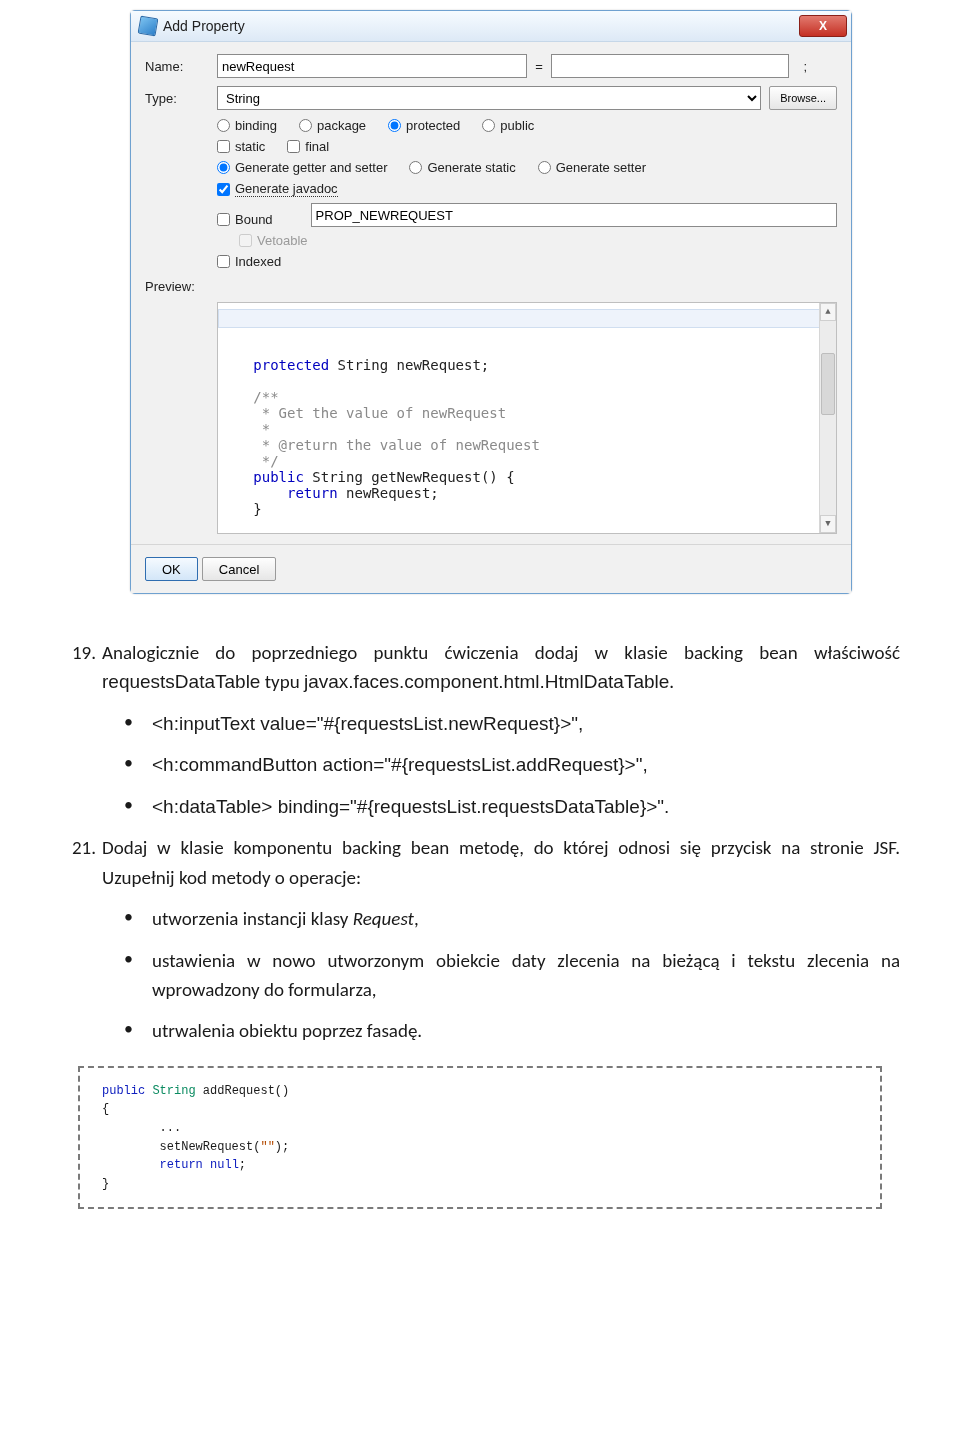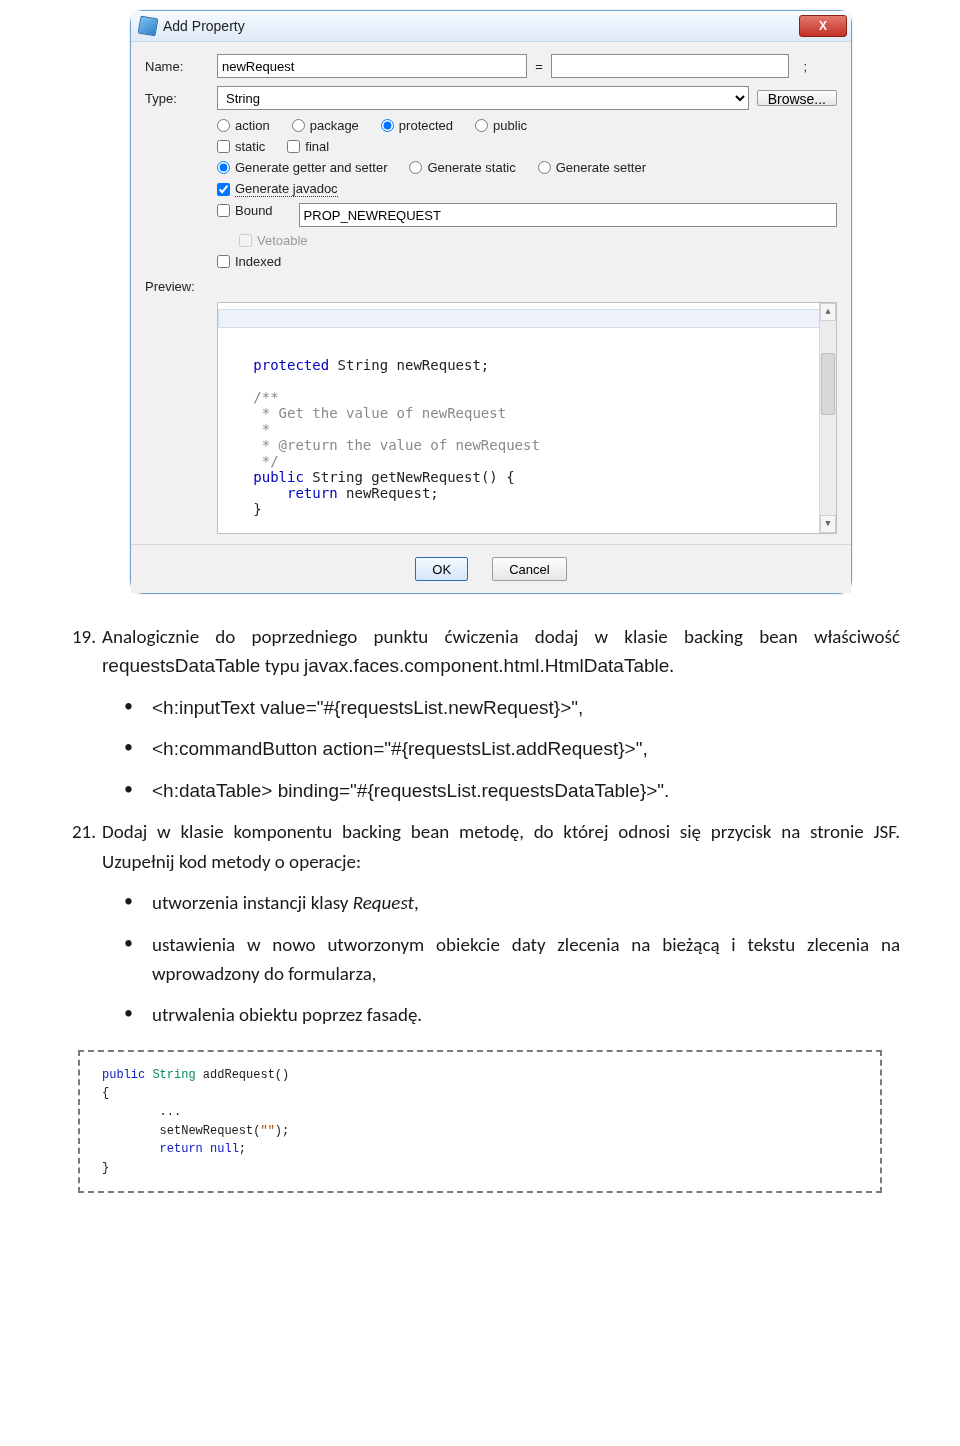--- a/index.html
+++ b/index.html
@@ -14,23 +14,23 @@
     margin:0;
     background:#fff;
     font-family:"Segoe UI", Tahoma, Arial, sans-serif;
     font-size:17px;
     color:#222;
     width:960px;
   }
   
   .window{
     width:720px;
-    margin:10px 0 28px 130px;
+    margin:10px 0 44px 130px;
     border:1px solid var(--win-border);
-    border-radius:13px;
+    border-radius:5px;
     background:#f1f1f1;
     box-shadow:0 0 2px rgba(0,0,0,.2);
   }
   .titlebar{
     display:flex;
     align-items:center;
     height:30px;
     padding:0 4px 0 8px;
     background:linear-gradient(#f6fbff,#dde9f6);
     border-bottom:1px solid #c6d7e8;
@@ -67,32 +67,32 @@
   }
   .name-row .nm{width:300px}
   .eq{width:24px;text-align:center}
   .name-row .val{width:228px}
   .semi{width:18px;text-align:right}
   .type-row select{
     flex:1;height:24px;border:1px solid var(--field-border);
     background:#fff;font-size:13px;padding:0 4px;
   }
   .browse-btn{
-    margin-left:8px;height:16px;padding:0 10px;
+    margin-left:8px;height:24px;padding:0 10px;
     border:1px solid #9a9a9a;
     background:linear-gradient(#fefefe,#e6e6e6);
-    font-size:14px;border-radius:2px;cursor:default;
+    font-size:11px;border-radius:2px;cursor:default;
   }
 
   .opts{padding-left:72px}
   .opt-row{display:flex;align-items:center;gap:22px;margin:6px 0;flex-wrap:wrap}
   .radio,.chk{display:flex;align-items:center;gap:5px}
   .radio input,.chk input{margin:0}
   .chk.disabled{color:#9a9a9a}
-  .bound-row{display:flex;align-items:flex-start;gap:26px;margin:6px 0}
+  .bound-row{display:flex;align-items:flex-end;gap:38px;margin:6px 0}
   .bound-row .bound-field{flex:1;height:20px;border:1px solid var(--field-border);background:#fff;padding:0 4px;font-size:13px}
 
   .preview-label{margin-top:10px}
   .preview{
     margin:4px 0 0 72px;
     border:1px solid #bfbfbf;background:#fff;
     height:220px;position:relative;
     font-family:"Courier New",monospace;font-size:14px;
     padding:6px 4px 4px 10px;white-space:pre;overflow:hidden;
   }
@@ -103,21 +103,21 @@
   .preview pre{position:relative;margin:0}
   .preview .scrollbar{position:absolute;right:0;top:0;bottom:0;width:16px;background:#ececec;border-left:1px solid #d6d6d6}
   .preview .scrollbar .arrow{position:absolute;left:0;right:0;height:16px;background:#f5f5f5;border:1px solid #cfcfcf;display:flex;align-items:center;justify-content:center;font-size:9px;color:#666}
   .preview .scrollbar .arrow.up{top:0}
   .preview .scrollbar .arrow.dn{bottom:0}
   .preview .scrollbar .thumb{position:absolute;left:1px;right:1px;top:50px;height:60px;background:#d8d8d8;border:1px solid #bdbdbd;border-radius:2px}
   .kw{color:var(--kw)}
   .cm{color:#8a8a8a}
 
   .dlg-footer{
-    display:flex;justify-content:center;gap:24px;
+    display:flex;justify-content:flex-start;gap:4px;
     padding:12px 14px;border-top:1px solid #d6d6d6;
     background:#f1f1f1;
   }
   .btn{
     height:24px;padding:0 16px;font-size:13px;
     border:1px solid #9a9a9a;background:linear-gradient(#fefefe,#e6e6e6);
     border-radius:2px;cursor:default;
   }
   .btn.primary{border-color:#2f6db0;background:linear-gradient(#f5faff,#d3e6f8)}
 
@@ -166,21 +166,21 @@
     <div class="row type-row">
       <span class="lbl">Type:</span>
       <select><option>String</option></select>
       <button class="browse-btn">Browse...</button>
     </div>
 
     <div class="opts">
       <div class="opt-row">
         <label class="radio">
             <input type="radio" name="acc" style="">
-            <span>action</span>
+            <span>binding</span>
           </label>
         <label class="radio">
             <input type="radio" name="acc" style="">
             <span>package</span>
           </label>
         <label class="radio">
             <input type="radio" name="acc" checked="" style="">
             <span>protected</span>
           </label>
         <label class="radio">

